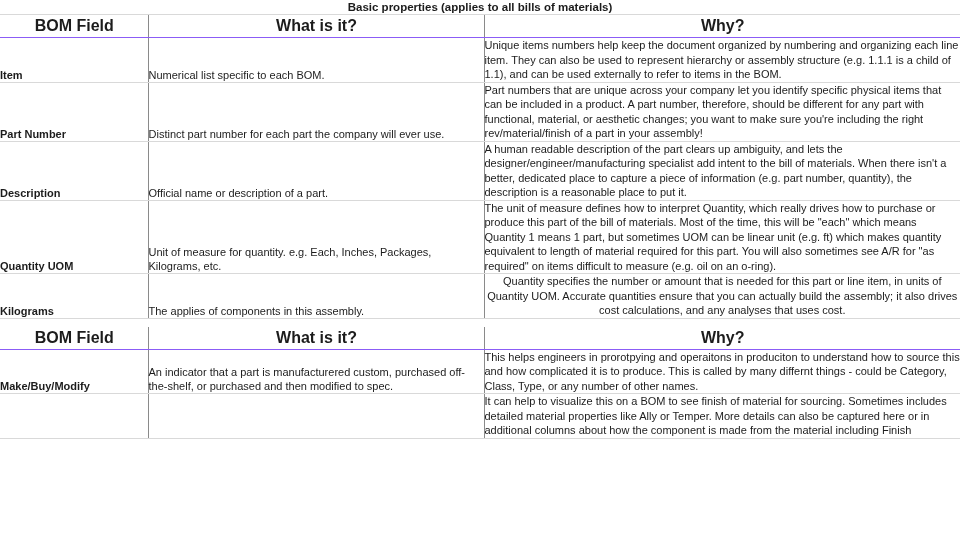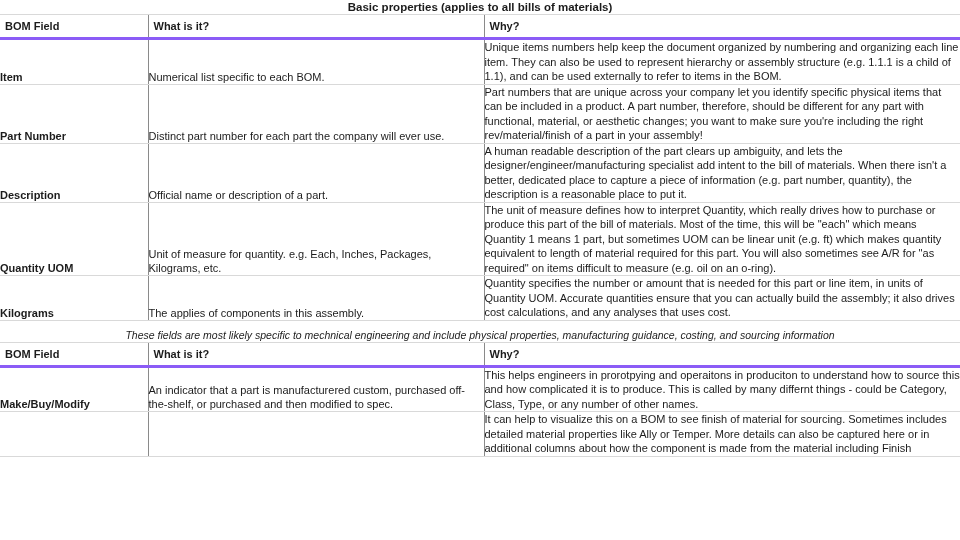--- a/index.html
+++ b/index.html
@@ -59,25 +59,26 @@
     font-size: 10.5px;
     line-height: 13px;
     padding: 4px 6px 4px 6px;
     border-bottom: 1px solid #c8c8c8;
     vertical-align: middle;
   }
 
   
   tr.hdr td {
     font-weight: bold;
-    font-size: 11px;
+    font-size: 16px;
     line-height: 14px;
     padding: 4px 4px 4px 5px;
     vertical-align: middle;
-    border-bottom: 3px solid #8b5cf6;
+    border-bottom: 1px solid #8b5cf6;
+    text-align: center;
   }
   tr.hdr td.col-field { border-right: 1px solid #8a8a8a; }
   tr.hdr td.col-what  { border-right: 1px solid #8a8a8a; }
 
   
   td.col-field {
     font-weight: bold;
     font-size: 11px;
     line-height: 14px;
     padding: 3px 4px 3px 5px;
@@ -91,21 +92,21 @@
     border-right: 1px solid #8a8a8a;
     vertical-align: bottom;
   }
   td.col-why {
     font-size: 11px;
     line-height: 14.5px;
     padding: 3px 8px 3px 5px;
     vertical-align: top;
   }
 
-  td.col-why.why-bottom { vertical-align: bottom; }
+  td.col-why.why-bottom { vertical-align: bottom; text-align: center; }
 
   .gap {
     height: 8px;
     background: #ffffff;
     width: 960px;
   }
 
   
   .clip-wrap {
     width: 960px;
@@ -168,23 +169,20 @@
   <div class="gap"></div>
 
   <div class="clip-wrap">
   <table class="bom">
     <colgroup>
       <col class="c-field">
           <col class="c-what">
           <col class="c-why">
     </colgroup>
     <tbody>
-      <tr>
-        <td class="subtitle" colspan="3">These fields are most likely specific to mechnical engineering and include physical properties, manufacturing guidance, costing, and sourcing information</td>
-      </tr>
       <tr class="hdr">
         <td class="col-field">BOM Field</td>
         <td class="col-what">What is it?</td>
         <td class="col-why">Why?</td>
       </tr>
 
       <tr>
         <td class="col-field">Make/Buy/Modify</td>
         <td class="col-what">An indicator that a part is manufacturered custom, purchased off-the-shelf, or purchased and then modified to spec.</td>
         <td class="col-why">This helps engineers in prorotpying and operaitons in produciton to understand how to source this and how complicated it is to produce.  This is called by many differnt things - could be Category, Class, Type, or any number of other names.</td>

